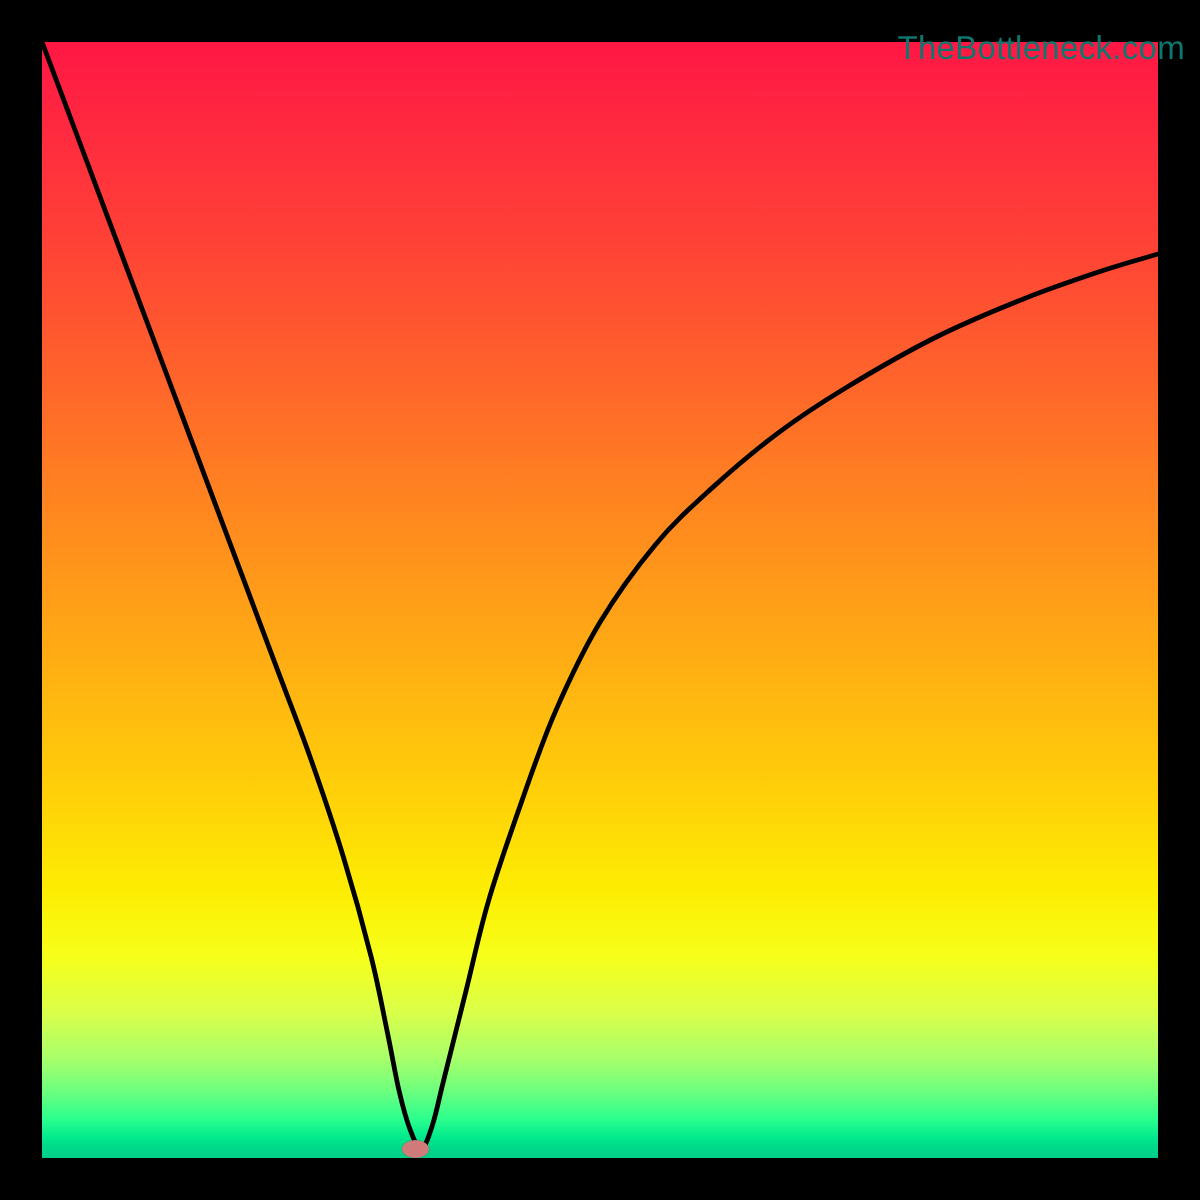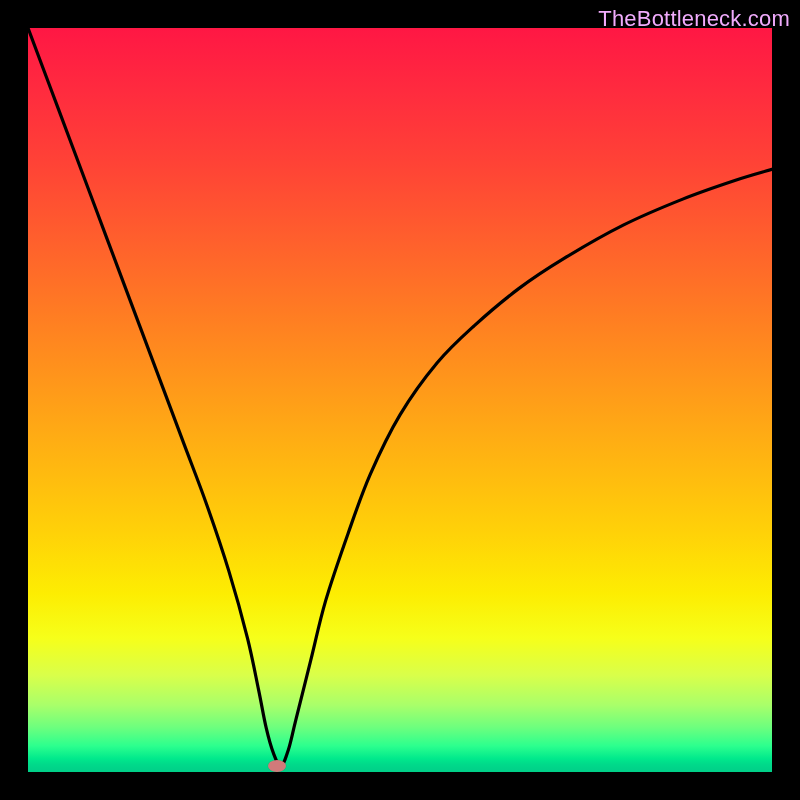--- a/index.html
+++ b/index.html
@@ -12,23 +12,23 @@
     font-family: Arial, Helvetica, sans-serif;
   }
   .outer {
     position: relative;
     width: 800px;
     height: 800px;
     background: #000;
   }
   .watermark {
     position: absolute;
-    top: 6px;
+    top: 19px;
     right: 10px;
-    color: #f0abfc;
+    color: #0f766e;
     font-size: 22px;
     font-weight: 500;
     letter-spacing: 0.2px;
     z-index: 5;
     user-select: none;
   }
   .plot-area {
     position: absolute;
     left: 28px;
     top: 28px;

